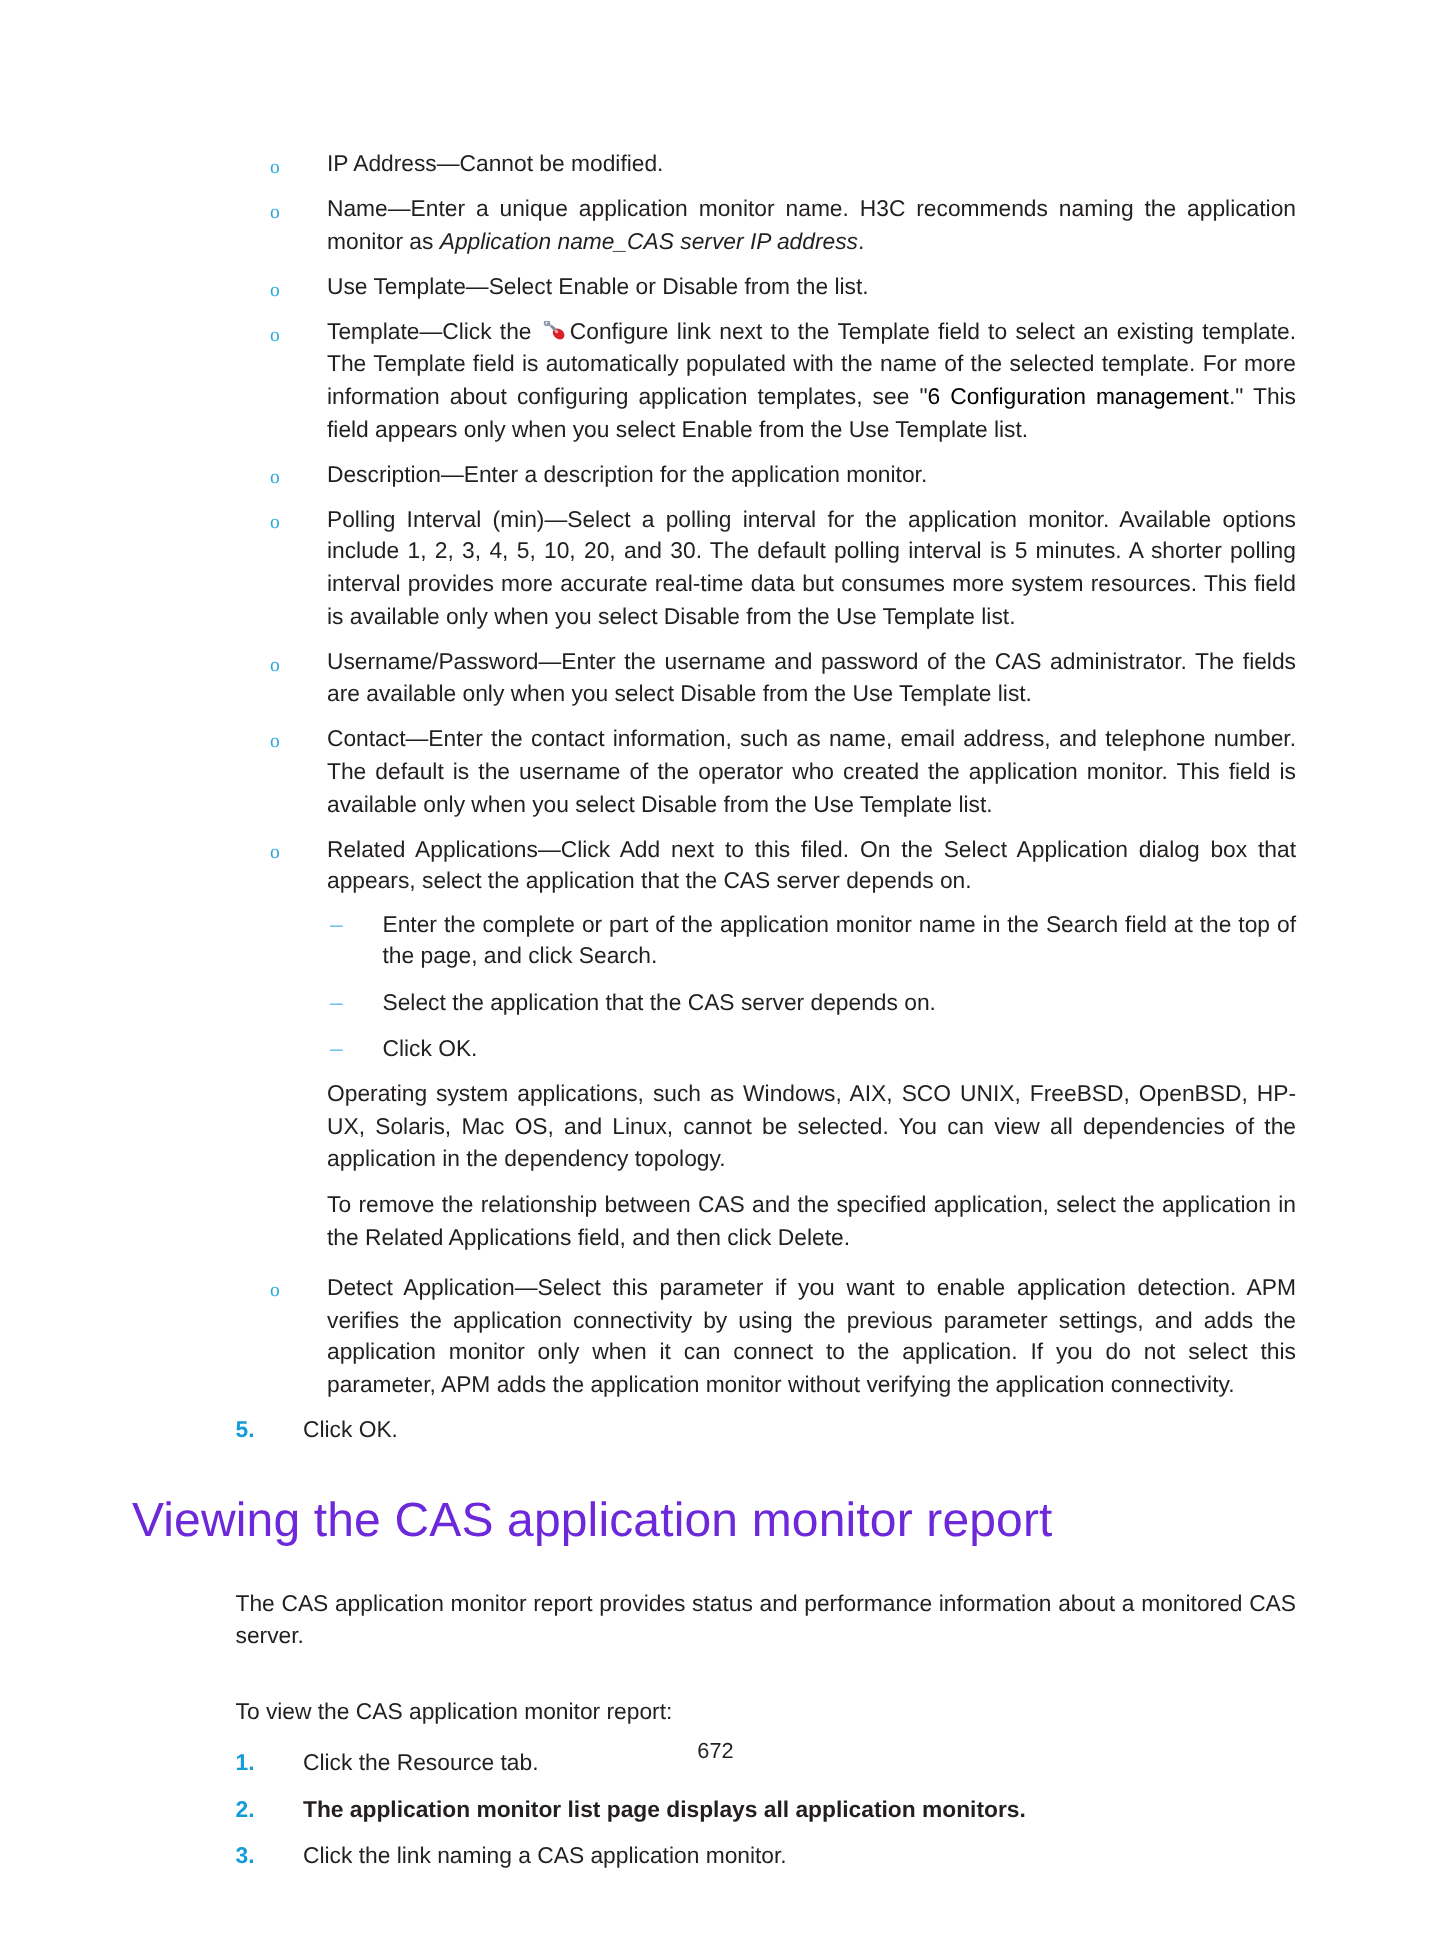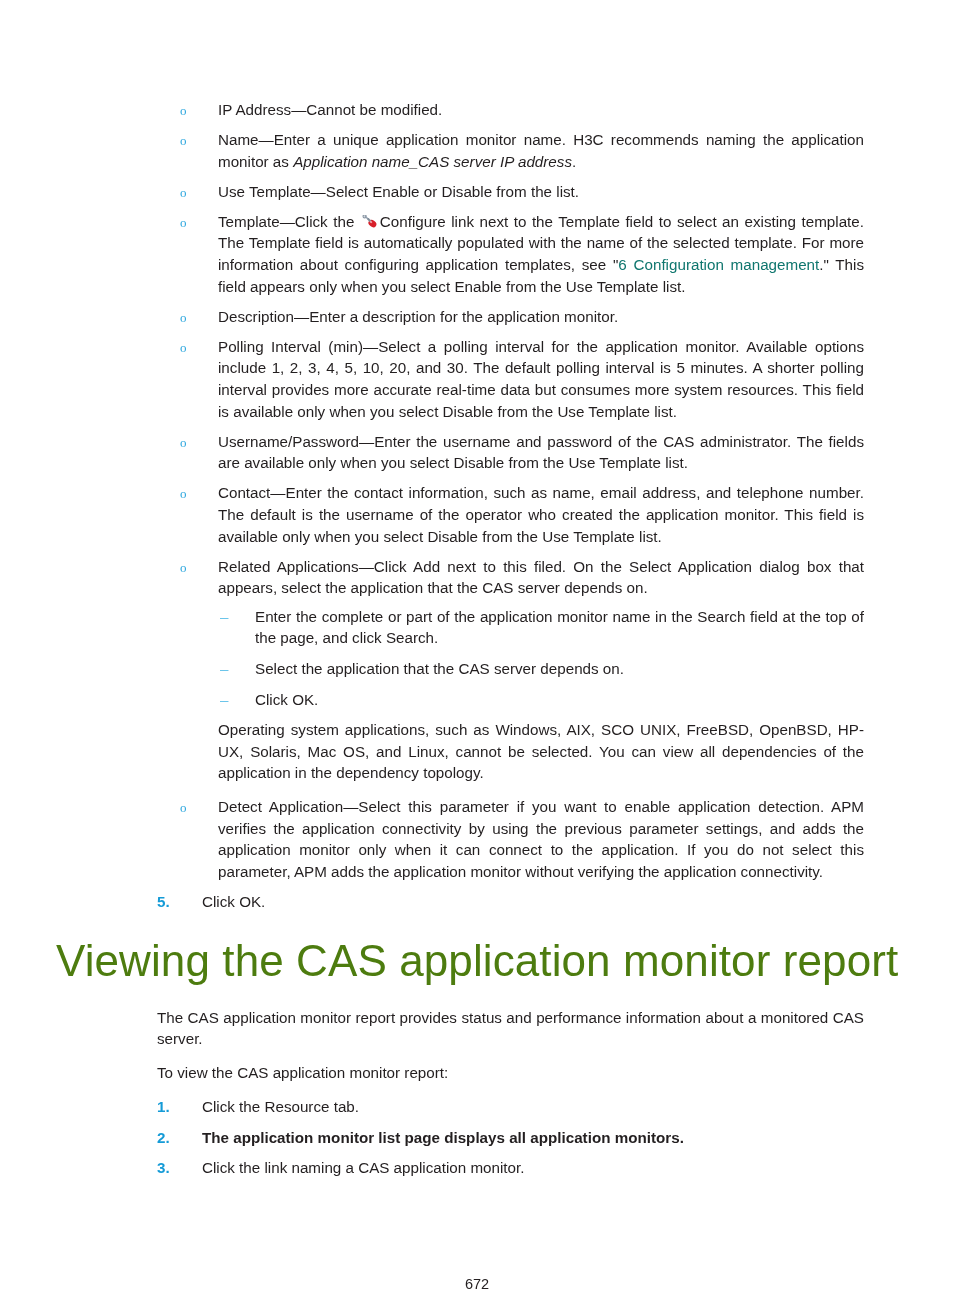--- a/index.html
+++ b/index.html
@@ -24,21 +24,21 @@
   
   .body-text {
     font-size: 15.2px;
     line-height: 21.6px;
     text-align: justify;
     text-justify: inter-word;
     color: #231f20;
   }
   b, .b { font-weight: normal; }
   i, .i { font-style: italic; }
-  .link { color: #0f766e; }
+  .link { color: #000000; }
 
   
   .lvl2-list {
     margin: 0;
     padding: 0;
     list-style: none;
   }
   .lvl2-item {
     position: relative;
     padding-left: 38px;   
@@ -106,26 +106,26 @@
   .lvl1-sub {
     display: block;
     padding-left: 45px;
     margin-top: 6px;
     font-weight: bold;
   }
 
   
   .section-heading {
     margin: 28px 0 0 0;
-    padding-left: 56px;
-    font-size: 44px;
+    padding-left: 88px;
+    font-size: 32px;
     line-height: 40px;
     font-weight: normal;
     letter-spacing: 0.1px;
-    color: #4d7c0f;
+    color: #6d28d9;
   }
 
   .intro-para {
     margin: 26px 90px 0 157px;
   }
   .intro-para + .intro-para { margin-top: 18px; }
 
   
   .configure-icon {
     display: inline-block;
@@ -133,21 +133,21 @@
     height: 15px;
     vertical-align: -3px;
     margin: 0 1px 0 2px;
   }
 
   
   .page-number {
     position: absolute;
     left: 0;
     right: 0;
-    top: 1276px;
+    top: 1160px;
     text-align: center;
     font-size: 14.5px;
     color: #231f20;
   }
 </style>
 </head>
 <body>
 
 <div class="page">
 
@@ -214,37 +214,38 @@
           <span class="marker">–</span>
           <span>Select the application that the CAS server depends on.</span>
         </li>
         <li class="lvl3-item body-text">
           <span class="marker">–</span>
           <span>Click </span><b>OK</b><span>.</span>
         </li>
       </ul>
 
       <p class="body-text sub-para">Operating system applications, such as Windows, AIX, SCO UNIX, FreeBSD, OpenBSD, HP-UX, Solaris, Mac OS, and Linux, cannot be selected. You can view all dependencies of the application in the dependency topology.</p>
+      <p class="body-text sub-para">To remove the relationship between CAS and the specified application, select the application in the Related Applications field, and then click Delete.</p>
     </li>
 
     <li class="lvl2-item body-text" style="margin-top:12px;">
       <span class="marker">o</span>
       <b>Detect Application</b><span>—</span><span>Select this parameter if you want to enable application detection. APM verifies the application connectivity by using the previous parameter settings, and adds the application monitor only when it can connect to the application. If you do not select this parameter, APM adds the application monitor without verifying the application connectivity.</span>
     </li>
   </ul>
 
   <div class="lvl1-item body-text" style="margin-top:8px;">
     <span class="num">5.</span>
     <span class="lvl1-text"><span>Click </span><b>OK</b><span>.</span></span>
   </div>
 
   <h1 class="section-heading">Viewing the CAS application monitor report</h1>
 
   <p class="body-text intro-para">The CAS application monitor report provides status and performance information about a monitored CAS server.</p>
-  <p class="body-text intro-para" style="margin-top:12px;">To view the CAS application monitor report:</p>
+  <p class="body-text intro-para" style="margin-top:29px;">To view the CAS application monitor report:</p>
 
   <div style="margin-top:13px;">
 
     <div class="lvl1-item body-text">
       <span class="num">1.</span>
       <span class="lvl1-text"><span>Click the </span><b>Resource</b><span> tab.</span></span>
     </div>
 
     <div class="lvl1-item body-text" style="margin-top:9px;">
       <span class="num">2.</span>

